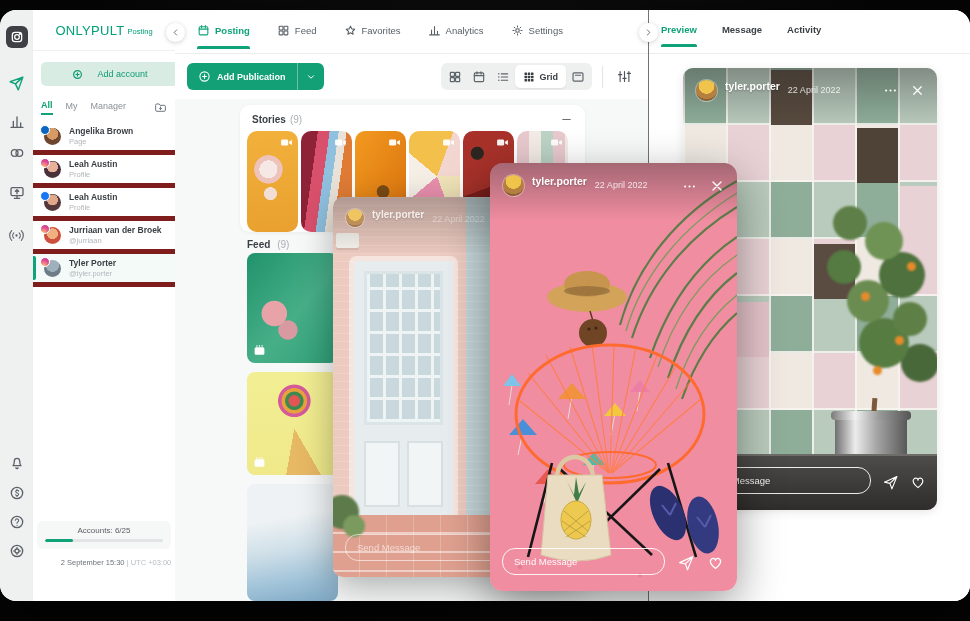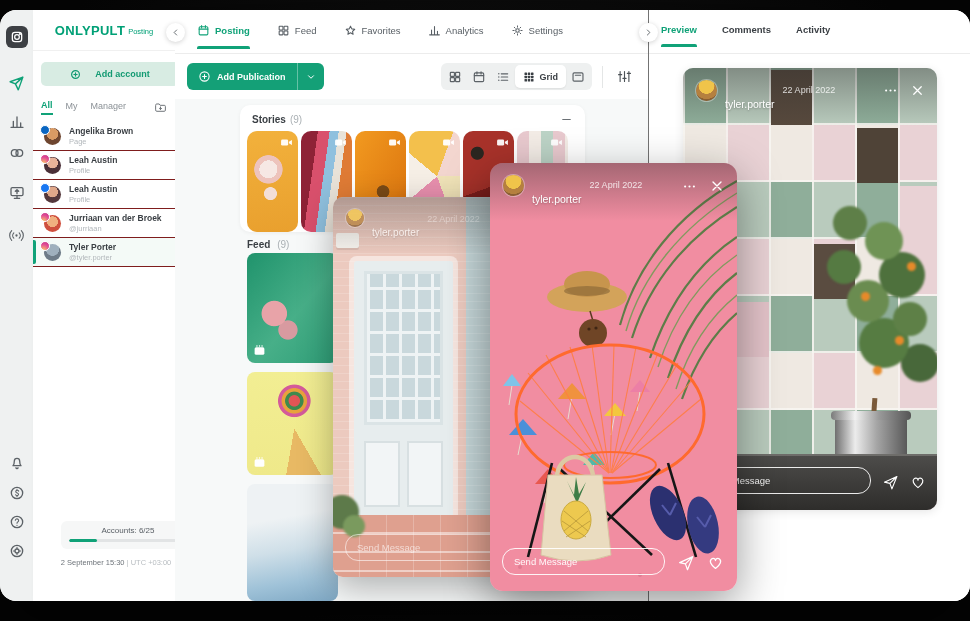--- a/index.html
+++ b/index.html
@@ -20,46 +20,46 @@
 
   
   .rail{position:absolute;left:0;top:0;bottom:0;width:33px;background:#eff1f1;border-radius:16px 0 0 16px}
   .rail-btn{position:absolute;left:0;width:33px;height:30px;display:flex;align-items:center;justify-content:center;color:#5c6267;cursor:pointer}
   .ig-tile{width:22px;height:22px;background:#3d4044;border-radius:6px;display:flex;align-items:center;justify-content:center;color:#fff}
   .rail-active{color:#10a278}
 
   
   .sidebar{position:absolute;left:33px;top:0;bottom:0;width:142px;background:#fff;box-shadow:2px 0 6px rgba(0,0,0,.04)}
   .logo-row{height:40px;display:flex;align-items:center;justify-content:center;border-bottom:1px solid #f0f0f0}
-  .logo-main{font-size:13px;font-weight:700;letter-spacing:.3px;color:#00a076}
+  .logo-main{font-size:13px;font-weight:400;letter-spacing:.3px;color:#00a076}
   .logo-sub{font-size:7.5px;color:#00a076;margin-left:3px;margin-top:3px}
   .add-btn{position:absolute;left:8px;top:52px;width:138px;height:24px;background:#d8ece3;border-radius:5px;
-    display:flex;align-items:center;justify-content:center;color:#129a72;font-size:9px;font-weight:700;gap:14px;cursor:pointer}
+    display:flex;align-items:center;justify-content:center;color:#129a72;font-size:9px;font-weight:400;gap:14px;cursor:pointer}
   .filters{position:absolute;left:8px;top:88px;width:126px;height:18px;display:flex;align-items:center;font-size:9px;color:#8b9196}
   .filter{margin-right:13px;cursor:pointer;padding-bottom:3px}
   .filter.active{color:#10a278;font-weight:700;border-bottom:2px solid #10a278}
   .folder{margin-left:auto;color:#6b7075}
   .acc-list{position:absolute;left:0;top:112px;width:142px}
-  .acc-row{position:relative;height:28px;display:flex;align-items:center;padding-left:11px;border-bottom:1px solid #7f1d1d;cursor:pointer}
+  .acc-row{position:relative;height:28px;display:flex;align-items:center;padding-left:11px;border-bottom:5px solid #7f1d1d;cursor:pointer}
   .acc-row.sel{background:#f4faf7}
   .acc-row.sel::before{content:"";position:absolute;left:0;top:2px;bottom:2px;width:3px;background:#10a278;border-radius:0 2px 2px 0}
   .av{width:17px;height:17px;border-radius:50%;position:relative;flex:none}
   .badge{position:absolute;left:-4px;top:-3px;width:8px;height:8px;border-radius:50%;border:1.5px solid #fff}
   .b-ig{background:radial-gradient(circle at 30% 100%,#fdc468,#df4996 60%,#c13584)}
   .b-fb{background:#1877f2}.b-in{background:#0a66c2}
   .acc-txt{margin-left:8px;line-height:1.25;min-width:0}
   .acc-name{font-size:8.5px;font-weight:700;color:#3a3f44;white-space:nowrap;overflow:hidden}
   .acc-sub{font-size:7.5px;color:#b3b8bc;white-space:nowrap}
   .av1{background:radial-gradient(circle at 50% 35%,#d89a64 40%,#6e4630 42%)}
   .av2{background:radial-gradient(circle at 50% 35%,#e8b29a 38%,#4a3038 40%)}
   .av3{background:radial-gradient(circle at 50% 35%,#e0a88a 38%,#54383c 40%)}
   .av4{background:radial-gradient(circle at 50% 40%,#f0b080 40%,#cf4f3e 42%)}
   .av5{background:radial-gradient(circle at 50% 30%,#9fb0bd 45%,#6e7c88 47%)}
   .av6{background:radial-gradient(circle at 50% 40%,#f0cb7a 45%,#d8a83e 47%)}
-  .usage{position:absolute;left:28px;bottom:52px;width:118px;background:#f6f7f7;border-radius:6px;padding:5px 8px 7px}
+  .usage{position:absolute;left:4px;bottom:52px;width:118px;background:#f6f7f7;border-radius:6px;padding:5px 8px 7px}
   .usage-label{font-size:8px;color:#5a6066;text-align:center;margin-bottom:4px}
   .usage-bar{height:3px;background:#e2e4e5;border-radius:2px;overflow:hidden}
   .usage-fill{width:24%;height:100%;background:#10a278;border-radius:2px}
   .side-footer{position:absolute;left:12px;bottom:34px;width:142px;text-align:center;font-size:7.5px;color:#6e747a}
   .side-footer .tz{color:#b8bdc1}
 
   
   .main{position:absolute;left:175px;top:0;width:473px;bottom:0;background:#fff}
   .tabbar{height:44px;display:flex;align-items:flex-start;padding:14px 0 0 22px;gap:27px;border-bottom:1px solid #ececec;box-sizing:border-box}
   .tab{display:flex;align-items:center;gap:5px;font-size:9.5px;color:#585f65;cursor:pointer;position:relative;padding-bottom:12px}
@@ -99,21 +99,21 @@
 
   
   .rpanel{position:absolute;left:648px;top:0;right:0;bottom:0;background:#fff;border-left:1px solid #737373}
   .rtabs{height:44px;display:flex;align-items:flex-start;padding:14px 0 0 12px;gap:25px;border-bottom:1px solid #ececec;box-sizing:border-box}
 
   
   .story-card{border-radius:10px;overflow:hidden;position:absolute}
   .sc-head{position:absolute;left:0;right:0;top:0;height:58px;display:flex;align-items:flex-start;padding:12px 12px 0 13px;
     background:linear-gradient(180deg,rgba(40,40,40,.38),rgba(40,40,40,0));z-index:5;box-sizing:border-box}
   .sc-av{width:21px;height:21px;border-radius:50%;flex:none;background:radial-gradient(circle at 50% 28%,#f0c44a 0 42%,#b5803f 44% 70%,#8a5f33 72%);box-shadow:0 0 0 1px rgba(255,255,255,.35)}
-  .sc-user{color:#fff;font-size:10.5px;font-weight:400;margin-left:8px;margin-top:18px;text-shadow:0 1px 2px rgba(0,0,0,.25)}
+  .sc-user{color:#fff;font-size:10.5px;font-weight:700;margin-left:8px;margin-top:0;text-shadow:0 1px 2px rgba(0,0,0,.25)}
   .sc-date{color:rgba(255,255,255,.8);font-size:9px;margin-left:8px;margin-top:5px}
   .sc-icons{margin-left:auto;display:flex;align-items:center;gap:12px;color:#fff;margin-top:3px}
   .sc-foot{position:absolute;left:0;right:0;bottom:0;height:56px;z-index:5}
   .msg-pill{position:absolute;left:12px;bottom:16px;height:25px;border:1px solid rgba(255,255,255,.9);border-radius:13px;
     display:flex;align-items:center;padding:0 11px;color:rgba(255,255,255,.95);font-size:9.5px}
   .foot-ic{position:absolute;bottom:19px;color:#fff}
 
   
   .scene-tiles{position:absolute;inset:0;
     background-image:
@@ -601,21 +601,21 @@
       <div class="fitem f3"></div>
     </div>
   </div>
 
   <div class="rpanel">
     <div class="rtabs">
       <div class="tab active">
           <span>Preview</span>
         </div>
       <div class="tab" style="color:#3a3f44;font-weight:600">
-          <span>Comments</span>
+          <span>Message</span>
         </div>
       <div class="tab" style="color:#3a3f44;font-weight:600">
           <span>Activity</span>
         </div>
     </div>
 
     <div class="story-card rp-card">
       <div class="scene-tiles">
         <div class="tile" style="left:88px;top:2px;background:#57493d"></div>
         <div class="tile" style="left:174px;top:60px;background:#4f4337"></div>

